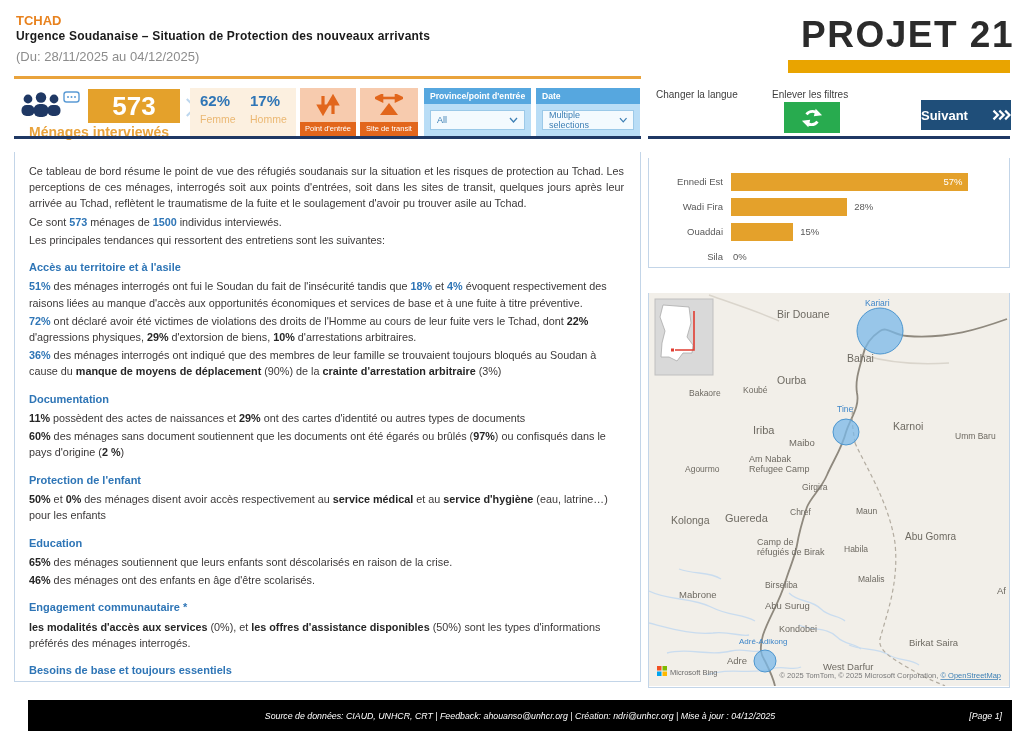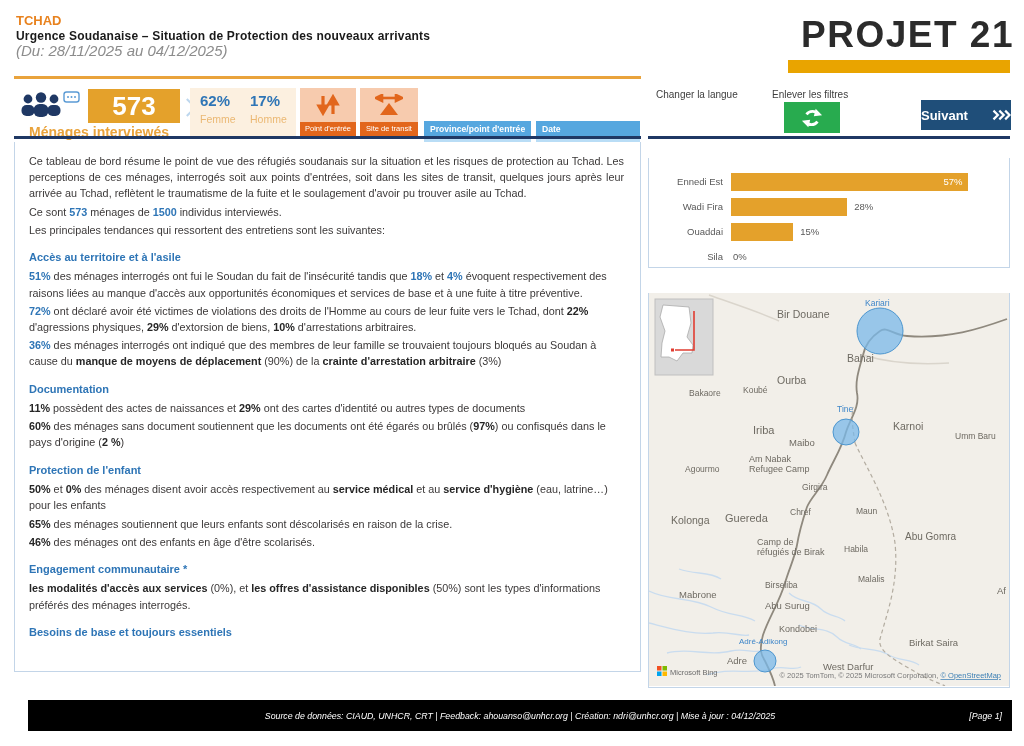--- a/index.html
+++ b/index.html
@@ -2,53 +2,53 @@
 <html><head>
 <meta charset="utf-8">
 <style>
   * { margin:0; padding:0; box-sizing:border-box; }
   body { background:#e8e8e8; font-family:"Liberation Sans", sans-serif; }
   #page { position:relative; width:1024px; height:746px; background:#ffffff; overflow:hidden; font-family:"Liberation Sans", sans-serif; }
 
   
   .country   { position:absolute; left:16px; top:13px; font-size:13px; font-weight:bold; color:#E8821E; }
   .title     { position:absolute; left:16px; top:29px; font-size:12px; font-weight:bold; color:#1a1a1a; letter-spacing:.2px; }
-  .daterange { position:absolute; left:16px; top:42px; font-size:15px; font-style:italic; color:#8c8c8c; }
+  .daterange { position:absolute; left:16px; top:49px; font-size:13px; color:#8c8c8c; }
   .orange-rule { position:absolute; left:14px; top:76px; width:627px; height:3px; background:#E9A33C; }
   .logo      { position:absolute; left:778px; top:14px; width:236px; text-align:right; font-size:37px; font-weight:900; letter-spacing:1.5px; color:#2b2b2b; font-stretch:condensed; }
   .logo-bar  { position:absolute; left:788px; top:60px; width:222px; height:13px; background:#E9A400; }
 
   
   .kpi-box   { position:absolute; left:88px; top:89px; width:92px; height:34px; background:#E4A12B; color:#fff; font-size:26px; font-weight:bold; text-align:center; line-height:34px; }
   .kpi-label { position:absolute; left:10px; top:124px; width:178px; text-align:center; font-size:14px; font-weight:bold; color:#E9A33C; }
   .icon-people { position:absolute; left:18px; top:90px; }
   .flow-chev { position:absolute; left:181px; top:101px; width:13px; height:13px; border-top:2px solid #BDD7EE; border-right:2px solid #BDD7EE; transform:rotate(45deg); }
   .cream     { position:absolute; left:190px; top:88px; width:106px; height:48px; background:#FCF0E0;padding-left:28px; }
   .pct       { position:absolute; top:4px; font-size:15px; font-weight:bold; color:#2E75B6; }
   .pct-lab   { position:absolute; top:25px; font-size:10.5px; color:#EBB873; }
   .obtn      { position:absolute; top:88px; height:48px; cursor:pointer; }
   .obtn .icon-area { height:34px; background:#F7CBAE; display:flex; align-items:center; justify-content:center; }
   .obtn .btn-bar   { height:14px; background:#E2661C; color:#fff; font-size:7.5px; text-align:center; line-height:14px; }
   .flt       { position:absolute; top:88px; height:48px; }
-  .flt-head  { height:16px; background:#56A7DF; color:#fff; font-size:8.6px; font-weight:bold; line-height:16px; padding-left:6px; white-space:nowrap; overflow:hidden;margin-top:33px; }
+  .flt-head  { height:16px; background:#56A7DF; color:#fff; font-size:8.6px; font-weight:bold; line-height:16px; padding-left:6px; white-space:nowrap; overflow:hidden; }
   .flt-body  { height:32px; background:#B9DDF6; padding:6px 6px; }
   .flt-select{ height:20px; background:#F4FAFE; border:1px solid #9CC9E8; display:flex; align-items:center; justify-content:space-between; padding:0 6px; font-size:9px; color:#3D7FB4; cursor:pointer; }
   .small-lab { position:absolute; top:89px; font-size:10px; color:#404040; }
   .btn-english { position:absolute; left:652px; top:102px; width:112px; height:31px; background:#1F4E79; color:#fff; font-size:12.5px; font-weight:bold; text-align:center; line-height:31px; cursor:pointer; }
   .btn-refresh { position:absolute; left:784px; top:102px; width:56px; height:31px; background:#28AB4F; display:flex; align-items:center; justify-content:center; cursor:pointer; }
   .btn-next  { position:absolute; left:921px; top:100px; width:90px; height:30px; background:#1F4E79; color:#fff; font-size:13px; font-weight:bold; display:flex; align-items:center; justify-content:center; gap:24px; cursor:pointer; }
 
   .navy-rule { position:absolute; top:136px; height:3px; background:#1F3864; }
 
   
   .panel-head { position:absolute; height:18px; background:#1F3864; color:#fff; font-size:10.5px; font-weight:bold; line-height:18px; padding-left:8px; letter-spacing:.3px;margin-top:32px; }
   .panel-body { position:absolute; background:#fff; border:1px solid #C3D5E8; border-top:none; }
 
   
-  #resume-body { left:14px; top:142px; width:627px; height:530px; padding:11px 16px 0 14px; font-size:10.8px; color:#3B3838; line-height:1.5; overflow:hidden; }
+  #resume-body { left:14px; top:152px; width:627px; height:530px; padding:11px 16px 0 14px; font-size:10.8px; color:#3B3838; line-height:1.5; overflow:hidden; }
   #resume-body p { margin:0 0 2px; }
   #resume-body p.just { text-align:justify; }
   .sec-h { color:#2E75B6; font-weight:bold; font-size:11px; margin:11px 0 3px; }
   span.bb { color:#2E75B6; font-weight:bold; }
   span.b  { color:#262626; font-weight:bold; }
 
   
   #chart-body { left:648px; top:158px; width:362px; height:110px; padding-top:11px; }
   .bar-row  { display:flex; align-items:center; height:25px; cursor:pointer; }
   .bar-label{ width:82px; text-align:right; padding-right:8px; color:#595959; font-size:9.5px; flex:none; }
@@ -196,20 +196,21 @@
       <p class="just"><span>Les principales tendances qui ressortent des entretiens sont les suivantes:</span></p>
       <div class="sec-h">Accès au territoire et à l'asile</div>
       <p><span class="bb">51%</span><span> des ménages interrogés ont fui le Soudan du fait de l'insécurité tandis que </span><span class="bb">18%</span><span> et </span><span class="bb">4%</span><span> évoquent respectivement des raisons liées au manque d'accès aux opportunités économiques et services de base et à une fuite à titre préventive.</span></p>
       <p><span class="bb">72%</span><span> ont déclaré avoir été victimes de violations des droits de l'Homme au cours de leur fuite vers le Tchad, dont </span><span class="b">22%</span><span> d'agressions physiques, </span><span class="b">29%</span><span> d'extorsion de biens, </span><span class="b">10%</span><span> d'arrestations arbitraires.</span></p>
       <p><span class="bb">36%</span><span> des ménages interrogés ont indiqué que des membres de leur famille se trouvaient toujours bloqués au Soudan à cause du </span><span class="b">manque de moyens de déplacement</span><span> (90%) de la </span><span class="b">crainte d'arrestation arbitraire</span><span> (3%)</span></p>
       <div class="sec-h">Documentation</div>
       <p><span class="b">11%</span><span> possèdent des actes de naissances et </span><span class="b">29%</span><span> ont des cartes d'identité ou autres types de documents</span></p>
       <p><span class="b">60%</span><span> des ménages sans document soutiennent que les documents ont été égarés ou brûlés (</span><span class="b">97%</span><span>) ou confisqués dans le pays d'origine (</span><span class="b">2 %</span><span>)</span></p>
       <div class="sec-h">Protection de l'enfant</div>
       <p><span class="b">50%</span><span> et </span><span class="b">0%</span><span> des ménages disent avoir accès respectivement au </span><span class="b">service médical</span><span> et au </span><span class="b">service d'hygiène</span><span> (eau, latrine…) pour les enfants</span></p>
+      <div class="sec-h">Education</div>
       <p><span class="b">65%</span><span> des ménages soutiennent que leurs enfants sont déscolarisés en raison de la crise.</span></p>
       <p><span class="b">46%</span><span> des ménages ont des enfants en âge d'être scolarisés.</span></p>
       <div class="sec-h">Engagement communautaire *</div>
       <p><span class="b">les modalités d'accès aux services</span><span> (0%), et </span><span class="b">les offres d'assistance disponibles</span><span> (50%) sont les types d'informations préférés des ménages interrogés.</span></p>
       <div class="sec-h">Besoins de base et toujours essentiels</div>
       <p></p>
     </div>
 
   <div class="panel-head" style="left:648px;top:140px;width:362px">MENAGES PAR PROVINCE</div>
   <div class="panel-body" id="chart-body">

